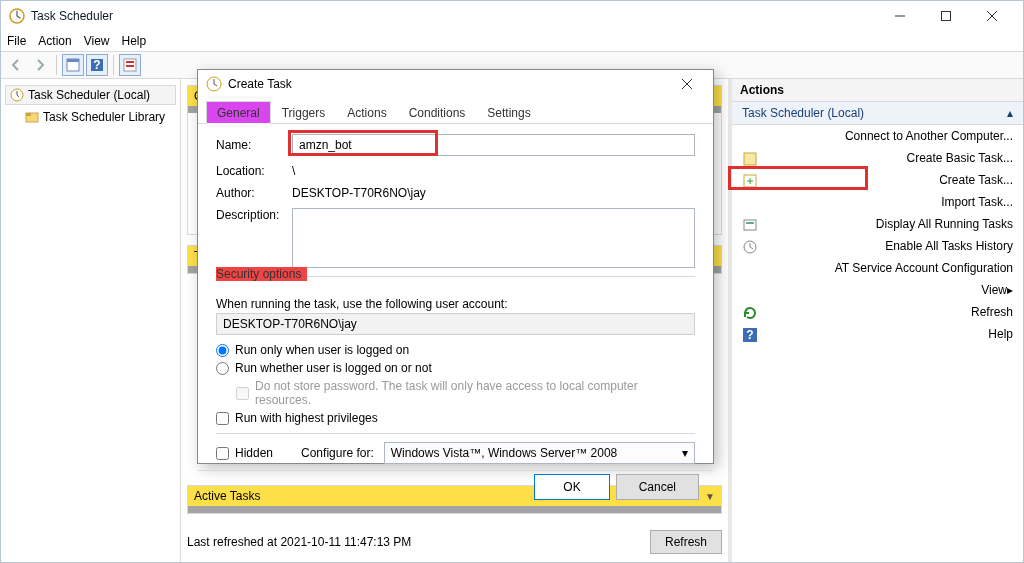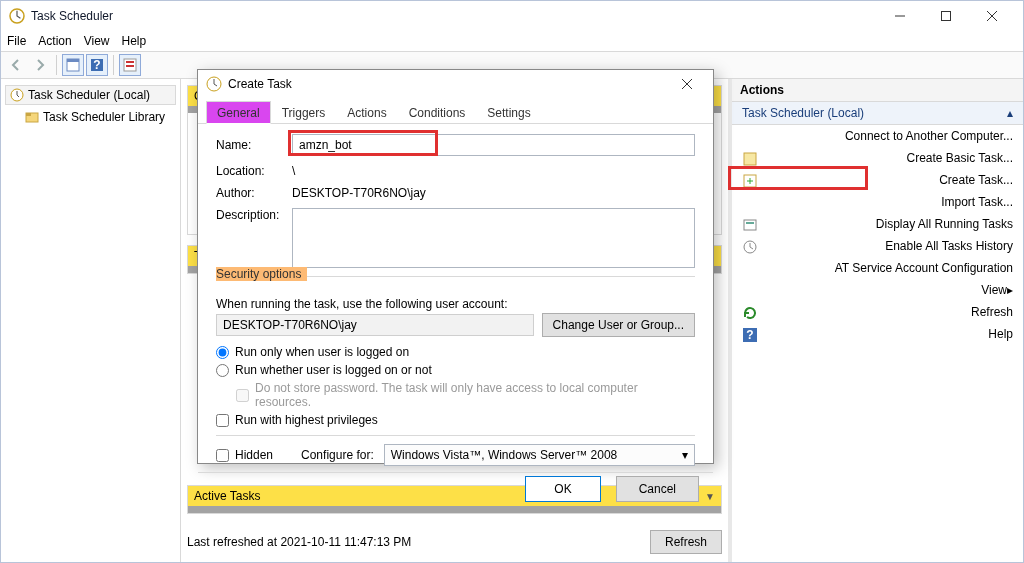--- a/index.html
+++ b/index.html
@@ -46,30 +46,30 @@
   .dlgclose { width:36px; height:24px; display:flex; align-items:center; justify-content:center;}
   .dlgtabs { display:flex; padding:0 8px; border-bottom:1px solid #d9d9d9; margin-top:2px;}
   .dlgtab { padding:4px 10px 3px; border:1px solid transparent; border-bottom:none; position:relative;top:1px; color:#333;}
   .dlgtab.sel { border:1px solid #d9d9d9; border-bottom:1px solid #fff; background:#d946ef;}
   .dlgbody { padding:10px 18px 6px 18px;}
   .frow { display:flex; align-items:center; margin-bottom:8px; gap:6px;}
   .frow .lab { width:70px;}
   .finput { flex:1; border:1px solid #aeb6c1; padding:3px 6px; background:#fff;}
   .desc { flex:1; height:60px; border:1px solid #aeb6c1; background:#fff;}
   .groupsep { border-top:1px solid #d9d9d9; margin:4px 0 6px;}
-  .grouplabel { background:#fdba74; position:relative; top:-10px; display:inline-block; padding-right:6px; color:#333;}
+  .grouplabel { background:#ef4444; position:relative; top:-10px; display:inline-block; padding-right:6px; color:#333;}
   .secuser { display:flex; gap:8px; align-items:center; margin:2px 0 8px;}
   .secuser .rofield { flex:1; background:#f2f2f2; border:1px solid #cfcfcf; padding:3px 6px;}
   .btn { border:1px solid #adadad; background:#e1e1e1; padding:4px 10px;}
   .radio,.check { display:flex; align-items:center; gap:6px; margin:4px 0;}
   .radio input,.check input {margin:0; width:13px; height:13px;}
   .disabledtxt { color:#9a9a9a; }
   .configrow { display:flex; align-items:center; gap:10px; margin-top:8px;}
   .select { flex:1; border:1px solid #aeb6c1; background:#fcfcfc; padding:3px 6px; display:flex; justify-content:space-between; align-items:center;}
-  .dlgfoot { height:32px; border-top:1px solid #d9d9d9; display:flex; justify-content:flex-end; align-items:center; gap:15px; padding:0 14px;}
+  .dlgfoot { height:32px; border-top:1px solid #d9d9d9; display:flex; justify-content:flex-end; align-items:center; gap:6px; padding:0 14px;}
   .primbtn { border:1px solid #0078d7; background:#fff; padding:5px 28px;}
   .secbtn { border:1px solid #adadad; background:#e1e1e1; padding:5px 22px;}
 </style>
 </head>
 <body>
 
 <div class="titlebar">
   <svg class="win-icon" viewBox="0 0 16 16">
       <circle cx="8" cy="8" r="7" fill="#fff" stroke="#c9a01e" stroke-width="1.5"></circle>
       <path d="M8 3v5l3 2" stroke="#555" stroke-width="1.2" fill="none" stroke-linecap="round"></path>
@@ -278,21 +278,20 @@
     </div>
     <div class="frow" style="align-items:flex-start;">
       <span class="lab">Description:</span>
       <div class="desc"></div>
     </div>
 
     <div class="groupsep"><span class="grouplabel">Security options</span></div>
     <div>When running the task, use the following user account:</div>
     <div class="secuser">
       <div class="rofield">DESKTOP-T70R6NO\jay</div>
-      <div class="btn">Change User or Group...</div>
     </div>
     <label class="radio">
         <input type="radio" checked="" style="">
         <span>Run only when user is logged on</span>
       </label>
     <label class="radio">
         <input type="radio" style="">
         <span>Run whether user is logged on or not</span>
       </label>
     <label class="check disabledtxt" style="margin-left:20px;">

